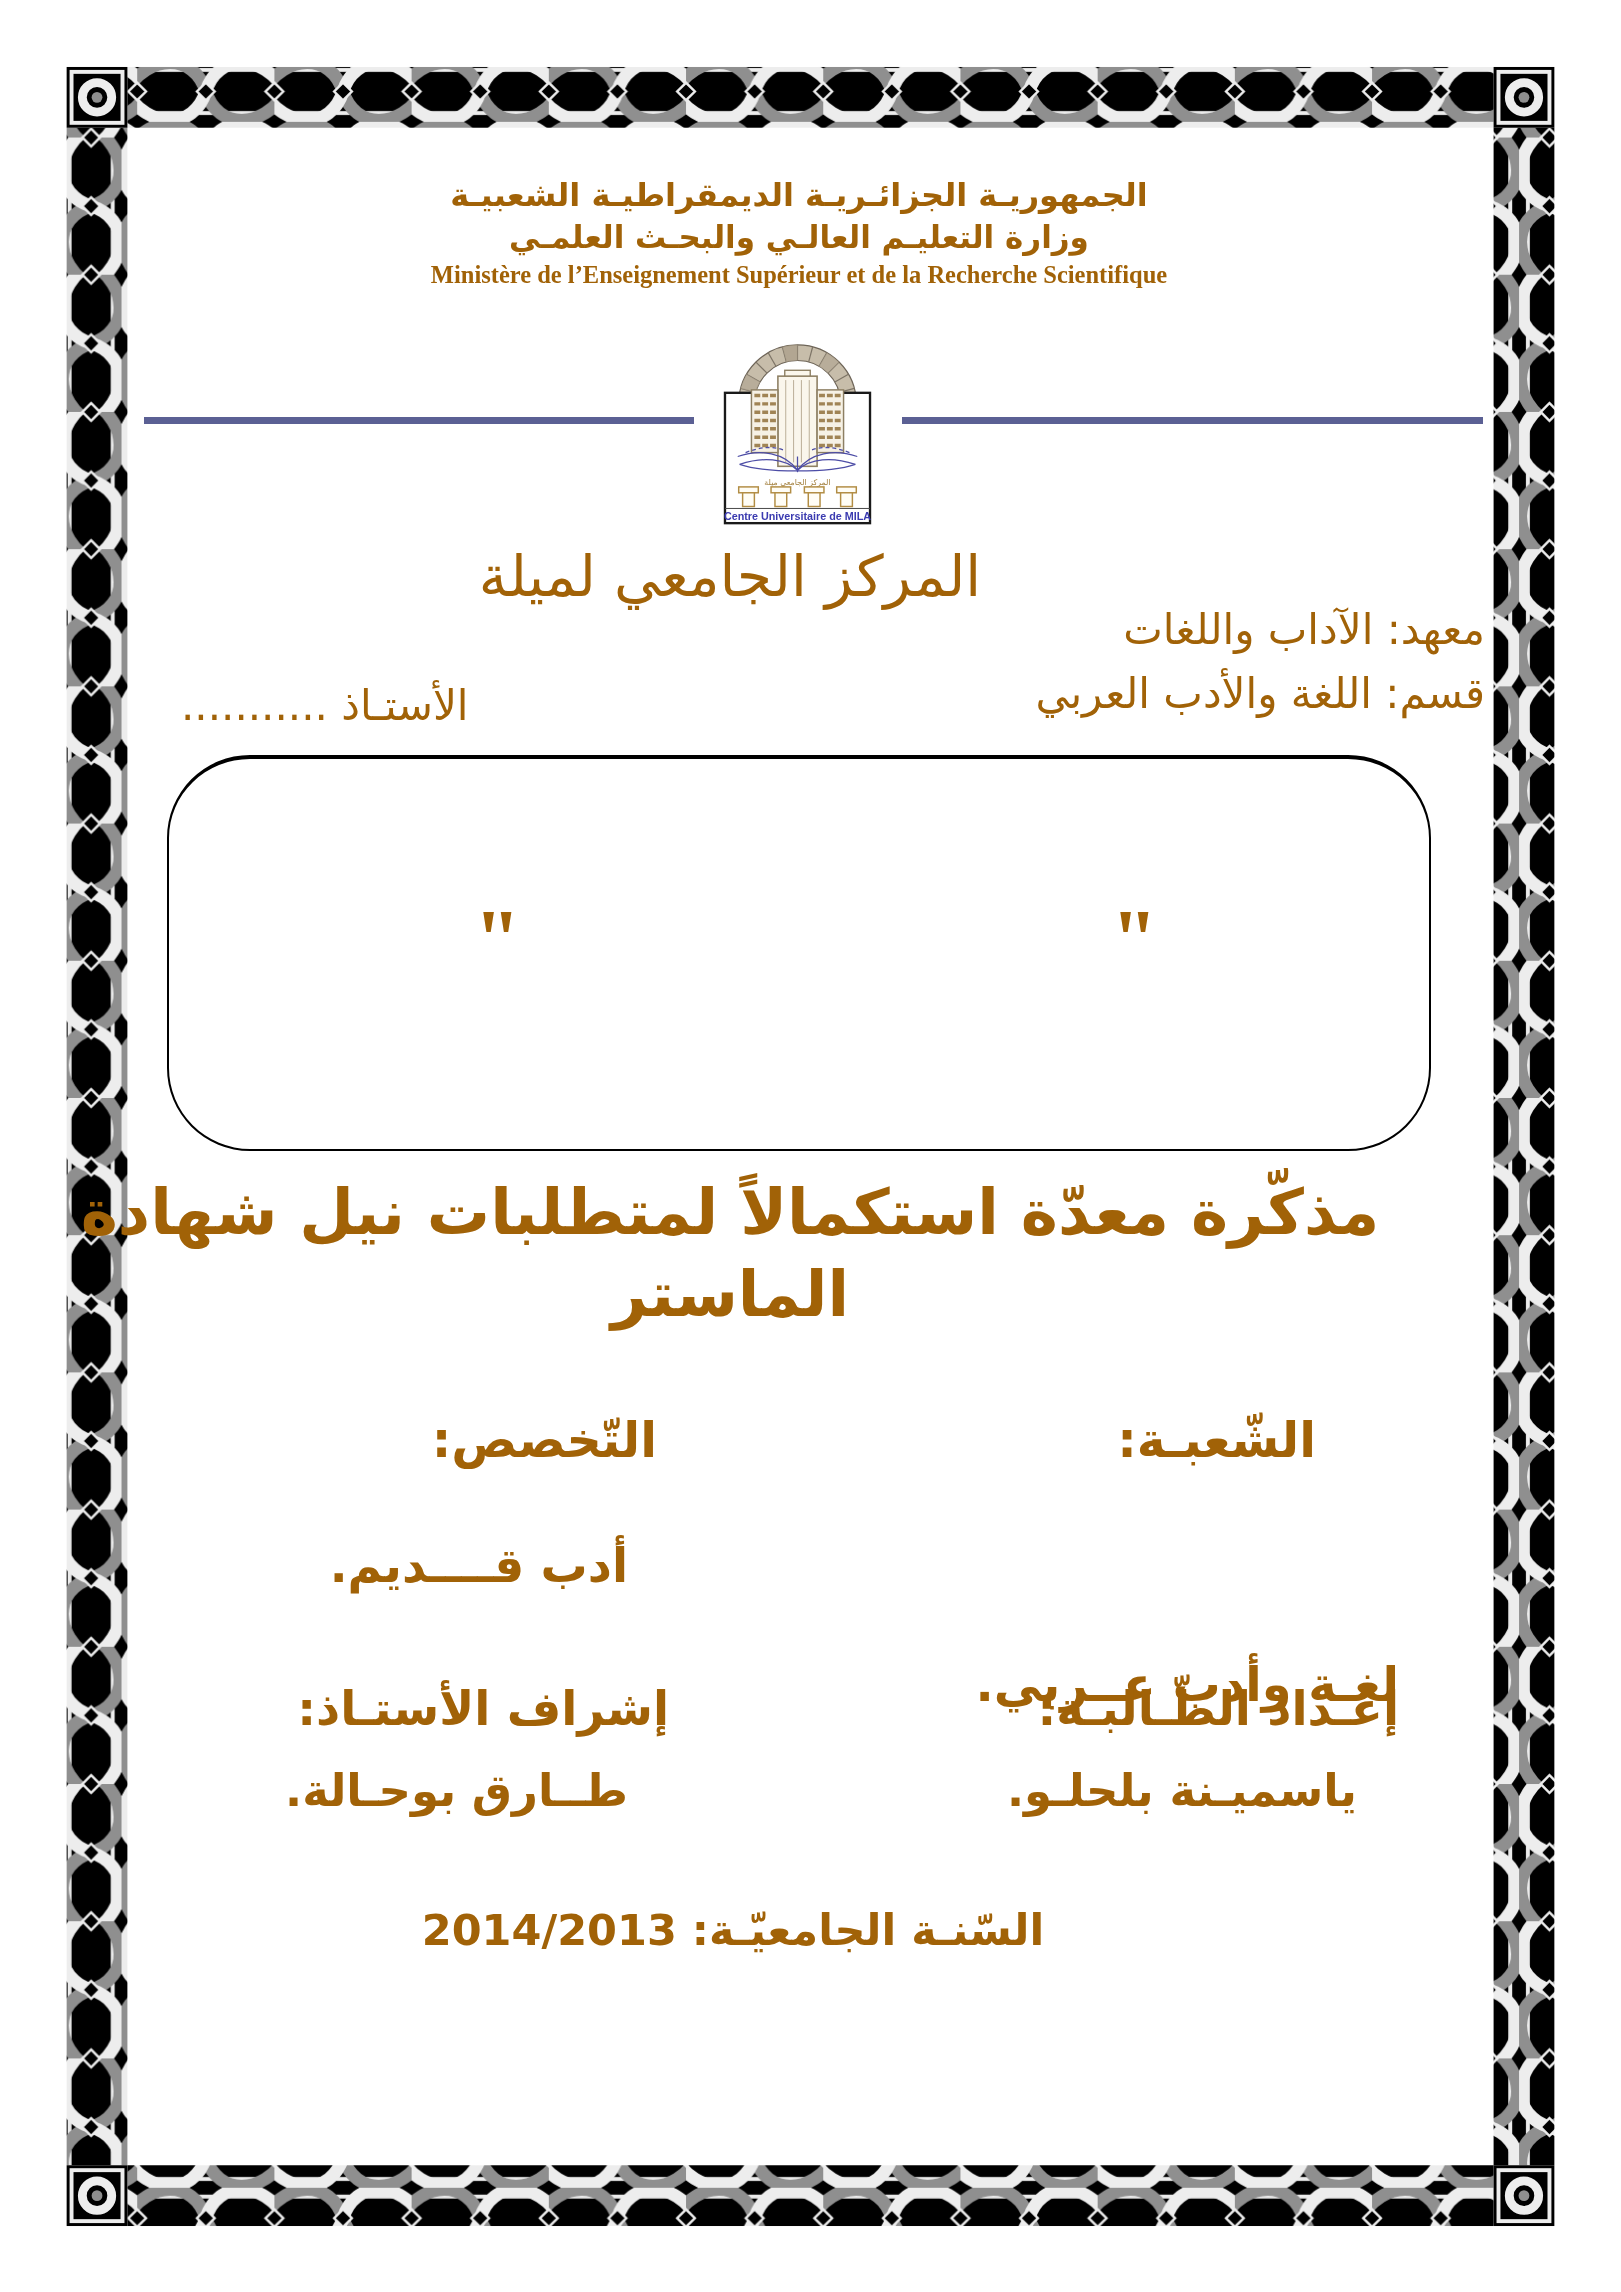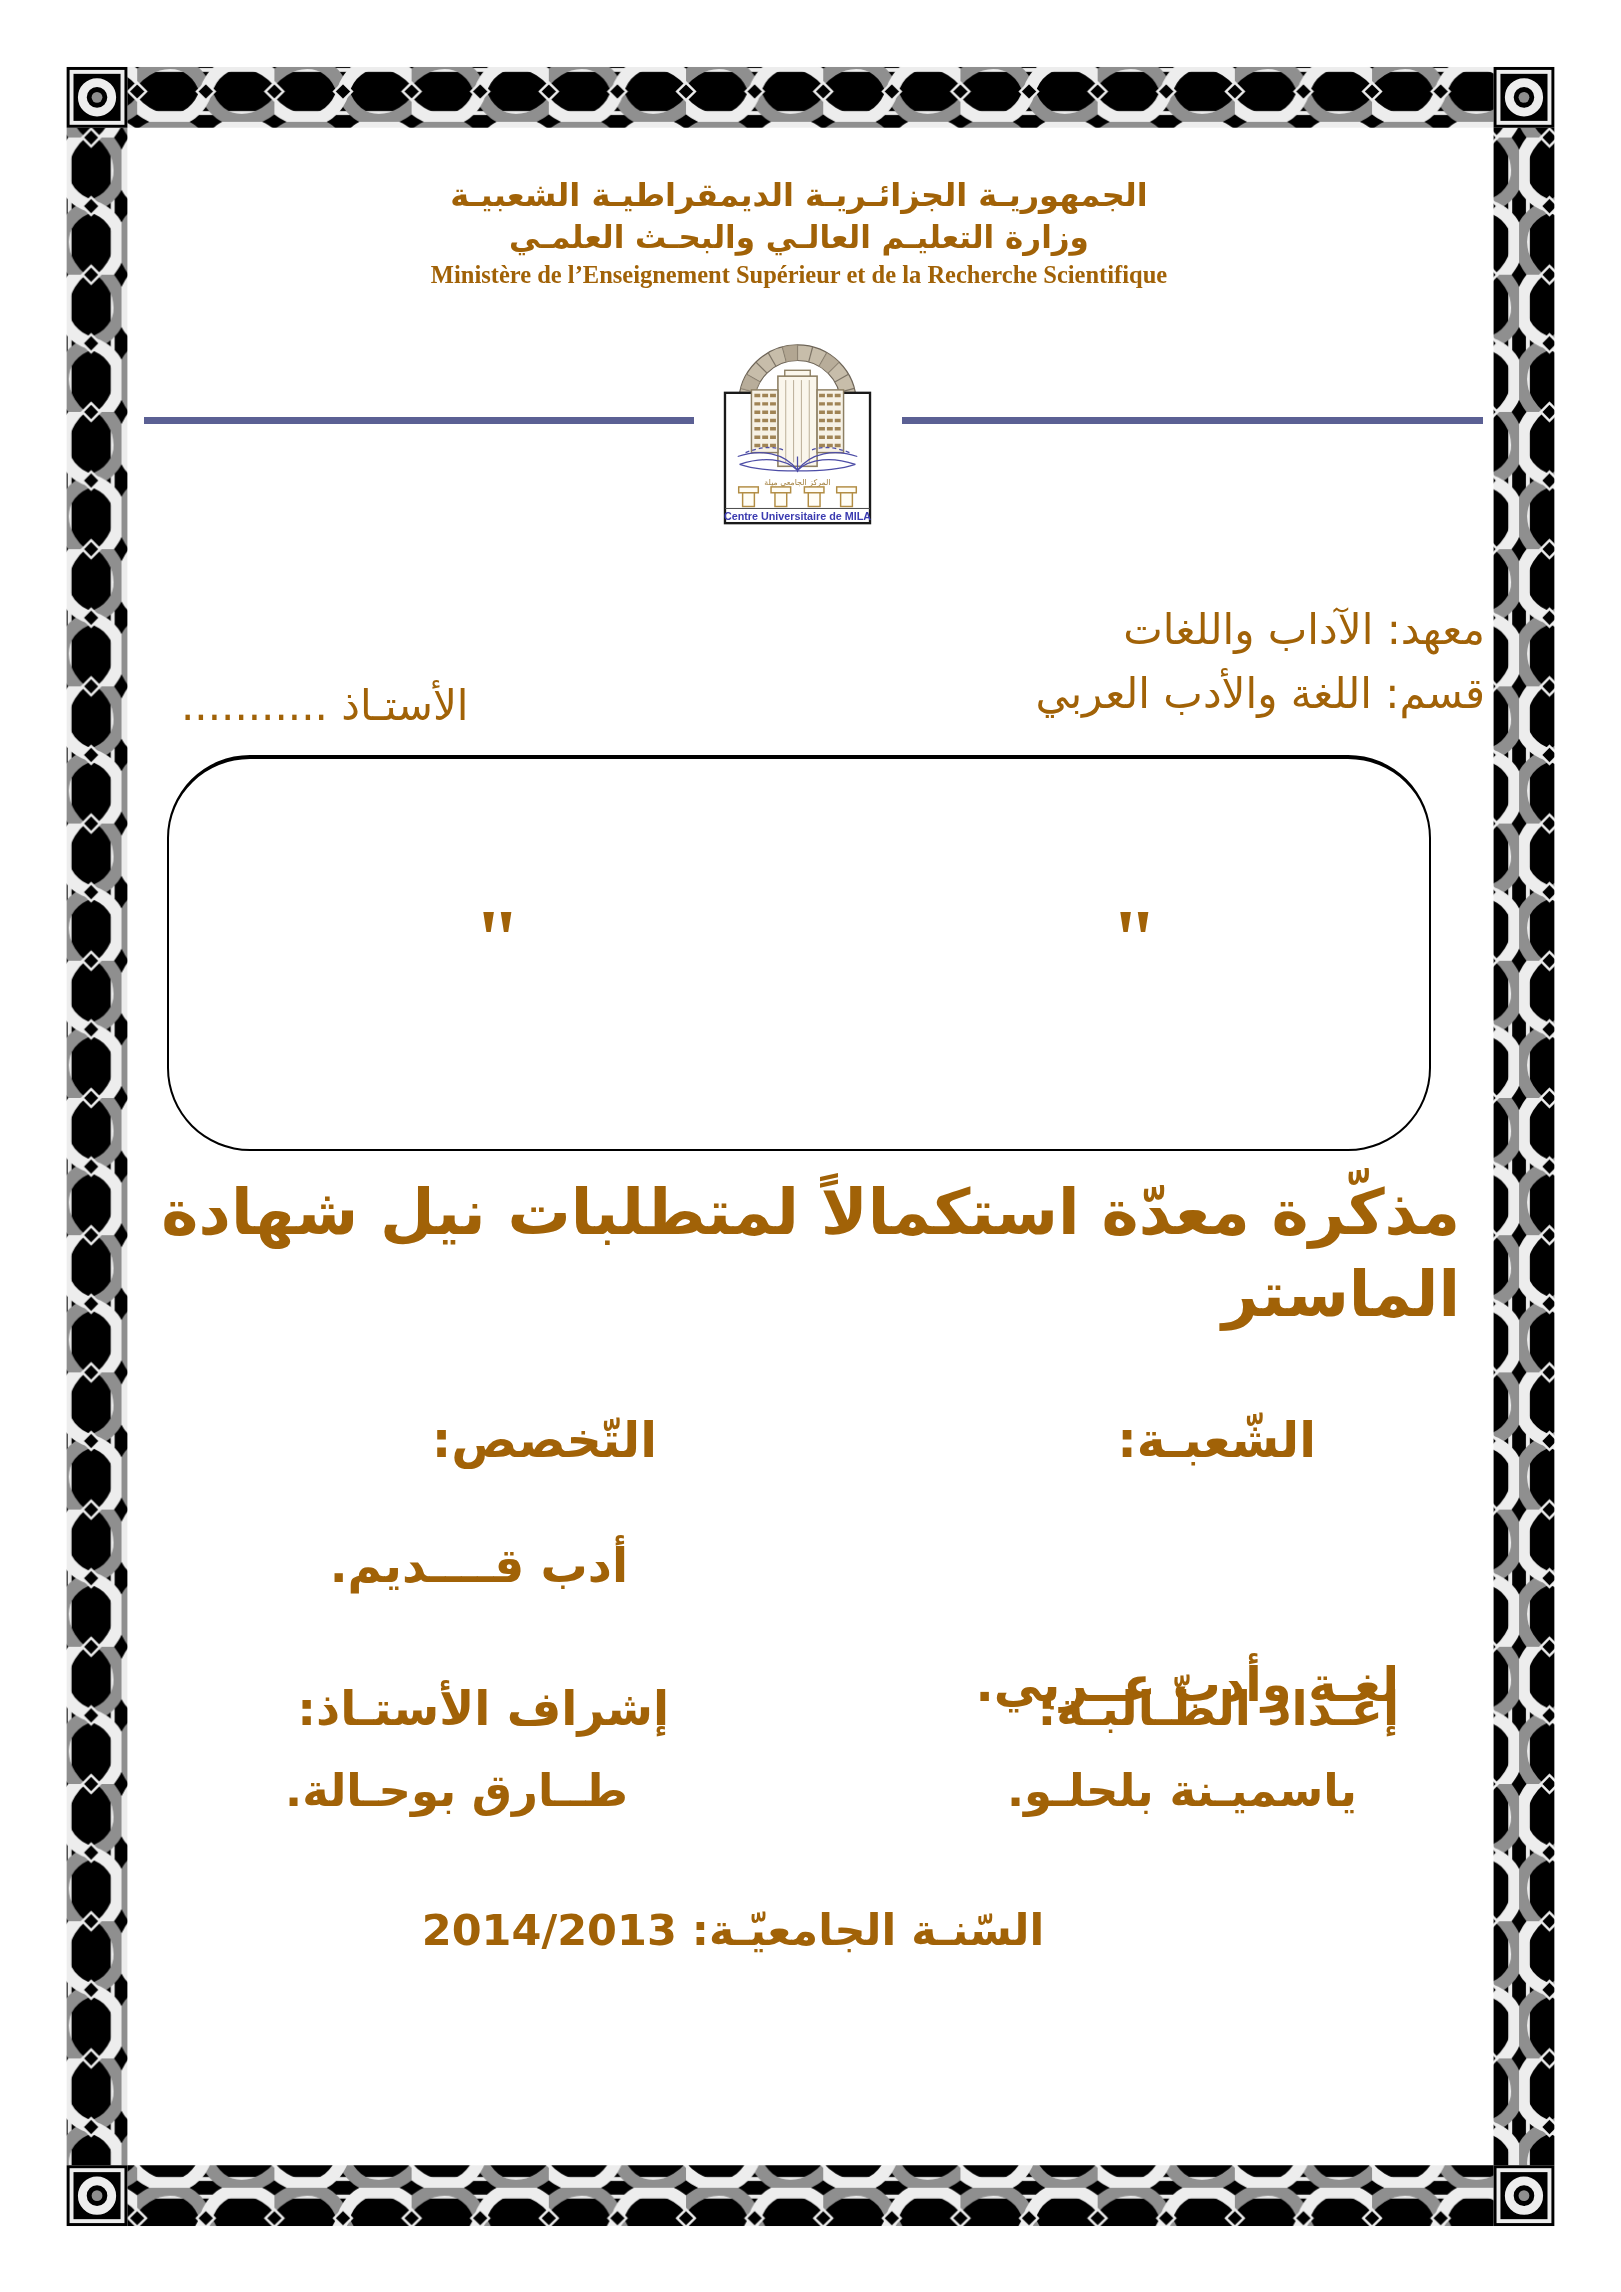--- a/index.html
+++ b/index.html
@@ -31,21 +31,21 @@
   
   .tbox{
     top:755px;left:167px;width:1260px;height:390px;
     border:2.9px solid #000;border-top-width:4.9px;border-radius:83px;
     background:#fff;
   }
   .quote{font-family:"Liberation Serif",serif;font-weight:bold;font-size:84px;line-height:1;}
   .q-left{top:898px;left:474px;}
   .q-right{top:898px;left:1111px;}
   
-  .memoir{top:1172px;left:0;width:1460px;font-size:63px;font-weight:bold;line-height:1.3;}
+  .memoir{top:1172px;left:0;width:1460px;text-align:center;font-size:63px;font-weight:bold;line-height:1.3;}
   
   .lbl,.val{font-weight:bold;line-height:1.3;white-space:nowrap;}
   .branch-label{top:1409px;right:305px;font-size:49px;}
   .spec-label{top:1409px;right:964px;font-size:49px;}
   .branch-value{top:1607px;right:222px;font-size:48px;margin-top:46px;}
   .spec-value{top:1535px;right:993px;font-size:47px;}
   .student-label{top:1678px;right:222px;font-size:47px;}
   .super-label{top:1678px;right:952px;font-size:47px;}
   .student-value{top:1762px;right:264px;font-size:45px;}
   .super-value{top:1762px;right:993px;font-size:45px;text-align:right;}
@@ -166,20 +166,21 @@
         <rect x="123" y="155" width="20" height="6"></rect>
       <rect x="27" y="161" width="12" height="14"></rect>
         <rect x="60" y="161" width="12" height="14"></rect>
       <rect x="94" y="161" width="12" height="14"></rect>
         <rect x="127" y="161" width="12" height="14"></rect>
     </g>
     <line x1="9" y1="177" x2="157" y2="177" stroke="#444" stroke-width="1"></line>
     <text x="83" y="189" font-size="11" font-weight="bold" fill="#3b3bb0" text-anchor="middle" font-family="Liberation Sans, sans-serif">Centre Universitaire de MILA</text>
   </svg>
 
+  <div class="abs uni-title rtl">المركز الجامعي لميلة</div>
 
   <div class="abs inst rtl">معهد: الآداب واللغات</div>
   <div class="abs dept rtl">قسم: اللغة والأدب العربي</div>
   <div class="abs ref rtl">الأستـاذ ...........</div>
 
   <div class="abs tbox"></div>
   <div class="abs quote q-left">"</div>
   <div class="abs quote q-right">"</div>
 
   <div class="abs memoir rtl">مذكّرة معدّة استكمالاً لمتطلبات نيل شهادة الماستر</div>

